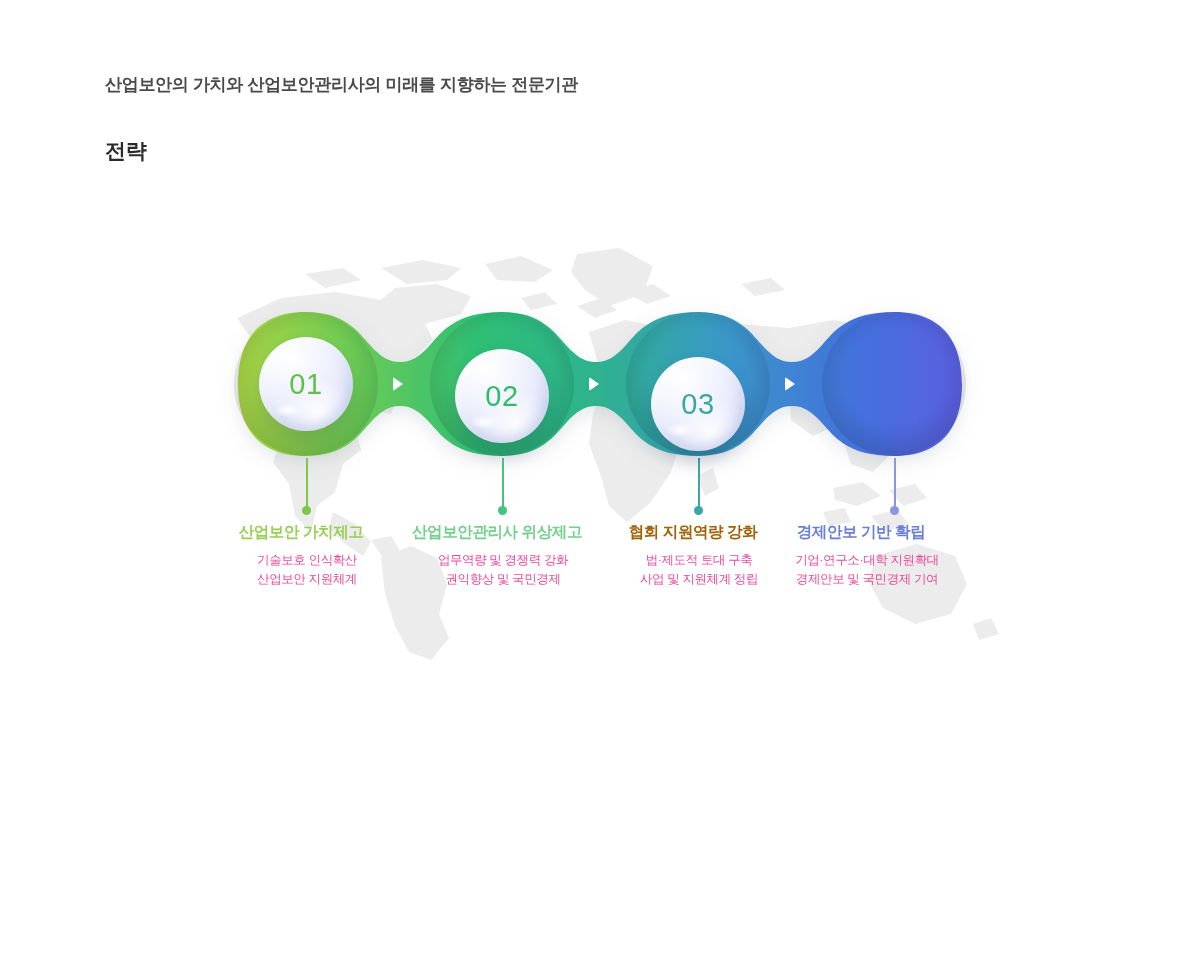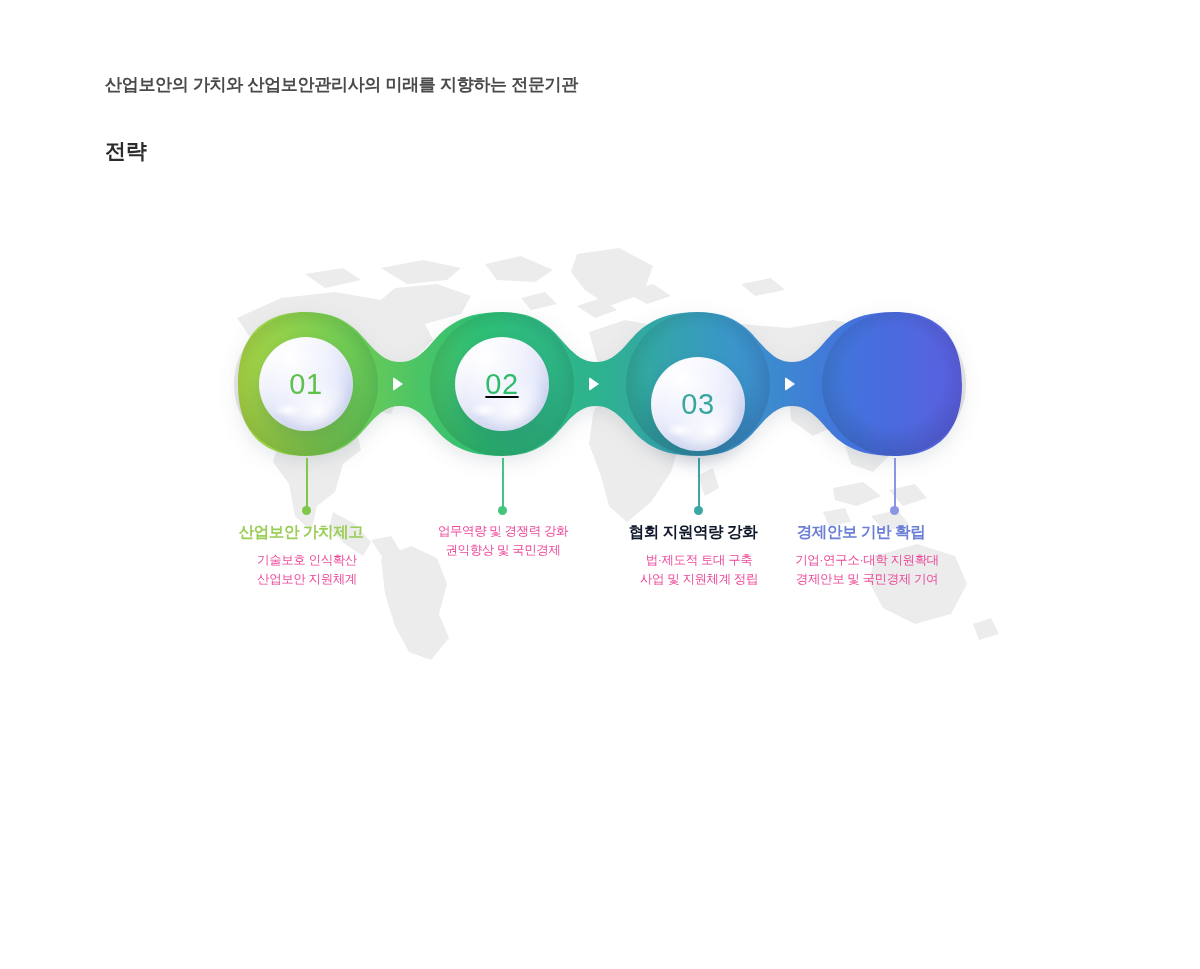--- a/index.html
+++ b/index.html
@@ -271,37 +271,38 @@
     <span class="node-num" style="color: rgb(95, 193, 76);">01</span>
   </div>
   <div class="stem" style="left: 306px; top: 226px; height: 52px; background: rgb(125, 200, 74);"></div>
   <div class="stem-dot" style="left: 302px; top: 274px; background: rgb(125, 200, 74);"></div>
   <div class="caption" style="left:192px; top:290px;">
     <p class="caption-title" style="color: rgb(154, 206, 86);">산업보안 가치제고</p>
     <div class="caption-line">기술보호 인식확산</div>
     <div class="caption-line">산업보안 지원체계</div>
   </div>
 
-  <div class="node" style="left:455px; top:337px; margin-top:-232px;text-decoration:underline;">
+  <div class="node" style="left:455px; top:349px; margin-top:-232px;">
     <span class="node-num" style="color: rgb(47, 188, 107);">02</span>
   </div>
   <div class="stem" style="left: 502px; top: 226px; height: 52px; background: rgb(69, 196, 126);"></div>
   <div class="stem-dot" style="left: 498px; top: 274px; background: rgb(69, 196, 126);"></div>
   <div class="caption" style="left:388px; top:290px;">
+    <p class="caption-title" style="color: rgb(116, 209, 141);">산업보안관리사 위상제고</p>
     <div class="caption-line">업무역량 및 경쟁력 강화</div>
     <div class="caption-line">권익향상 및 국민경제</div>
   </div>
 
   <div class="node" style="left:651px; top:357px; margin-top:-232px;">
     <span class="node-num" style="color: rgb(58, 167, 159);">03</span>
   </div>
   <div class="stem" style="left: 698px; top: 226px; height: 52px; background: rgb(58, 167, 165);"></div>
   <div class="stem-dot" style="left: 694px; top: 274px; background: rgb(58, 167, 165);"></div>
   <div class="caption" style="left:584px; top:290px;">
-    <p class="caption-title" style="color: #0f172a;">협회 지원역량 강화</p>
+    <p class="caption-title" style="color: #a16207;">협회 지원역량 강화</p>
     <div class="caption-line">법·제도적 토대 구축</div>
     <div class="caption-line">사업 및 지원체계 정립</div>
   </div>
 
   <div class="stem" style="left: 894px; top: 226px; height: 52px; background: rgb(138, 150, 227);"></div>
   <div class="stem-dot" style="left: 890px; top: 274px; background: rgb(138, 150, 227);"></div>
   <div class="caption" style="left:752px; top:290px;">
     <p class="caption-title" style="color: rgb(107, 127, 215);">경제안보 기반 확립</p>
     <div class="caption-line">기업·연구소·대학 지원확대</div>
     <div class="caption-line">경제안보 및 국민경제 기여</div>

